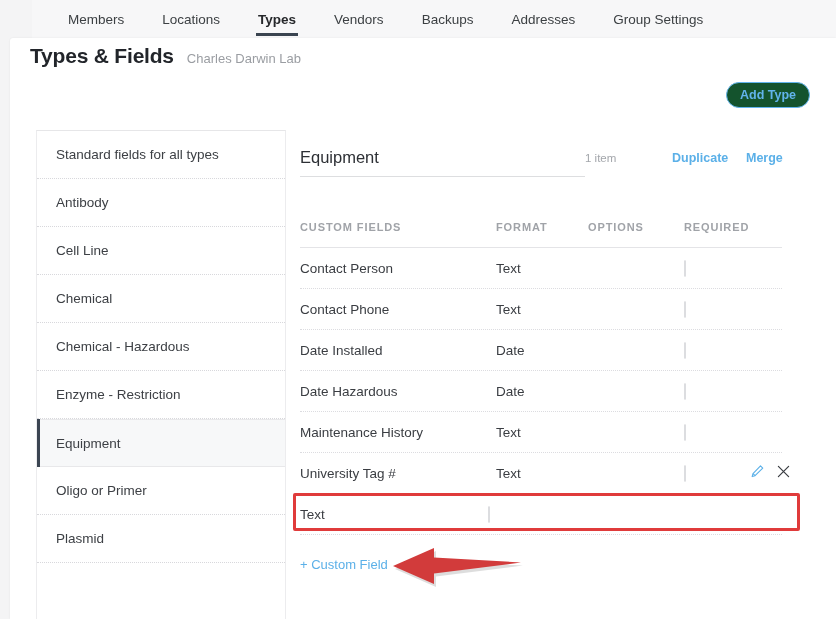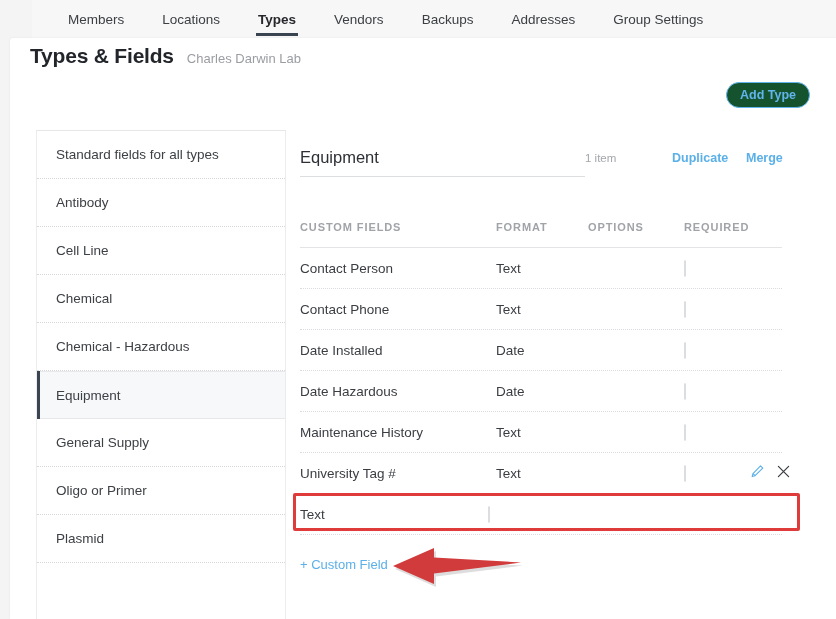--- a/index.html
+++ b/index.html
@@ -169,22 +169,22 @@
     <div class="page-subtitle">Charles Darwin Lab</div>
   </div>
   <div class="add-type-btn">Add Type</div>
 
   <div class="sidebar">
     <div class="side-item">Standard fields for all types</div>
     <div class="side-item">Antibody</div>
     <div class="side-item">Cell Line</div>
     <div class="side-item">Chemical</div>
     <div class="side-item">Chemical - Hazardous</div>
+    <div class="side-item">Enzyme - Restriction</div>
     <div class="side-item active">Equipment</div>
-    <div class="side-item">General Supply</div>
     <div class="side-item">Oligo or Primer</div>
     <div class="side-item">Plasmid</div>
   </div>
 
   <div class="main">
     <div class="main-head">
       <div class="type-name">Equipment</div>
       <div class="item-count">1 item</div>
       <div class="head-link duplicate">Duplicate</div>
       <div class="head-link merge">Merge</div>

